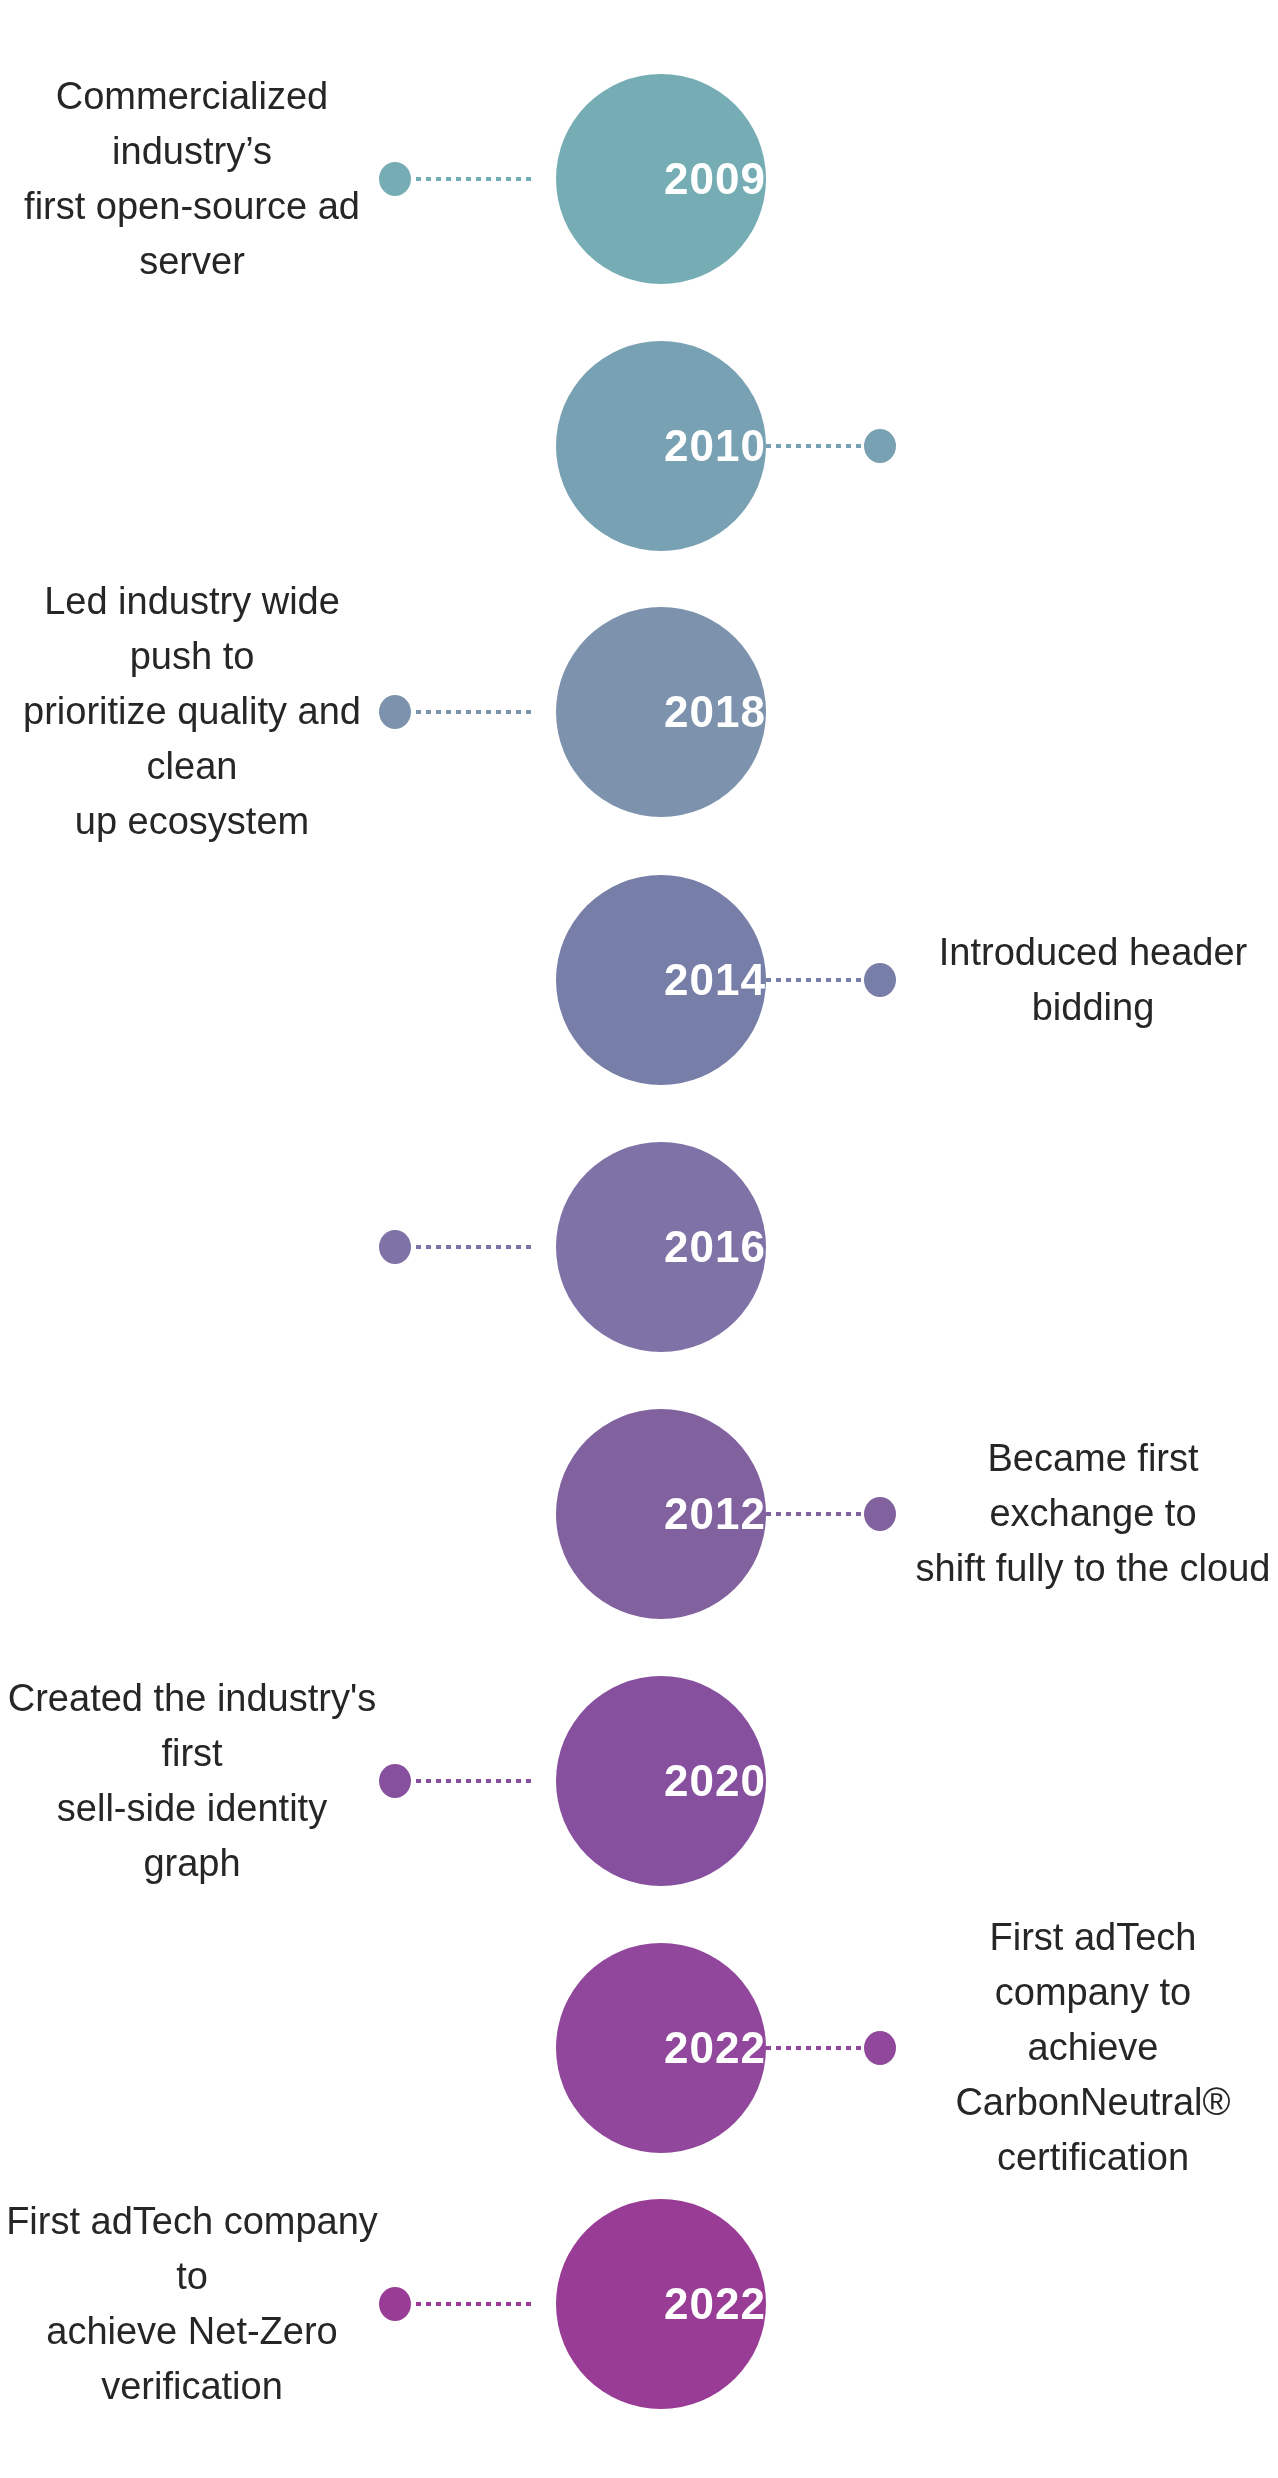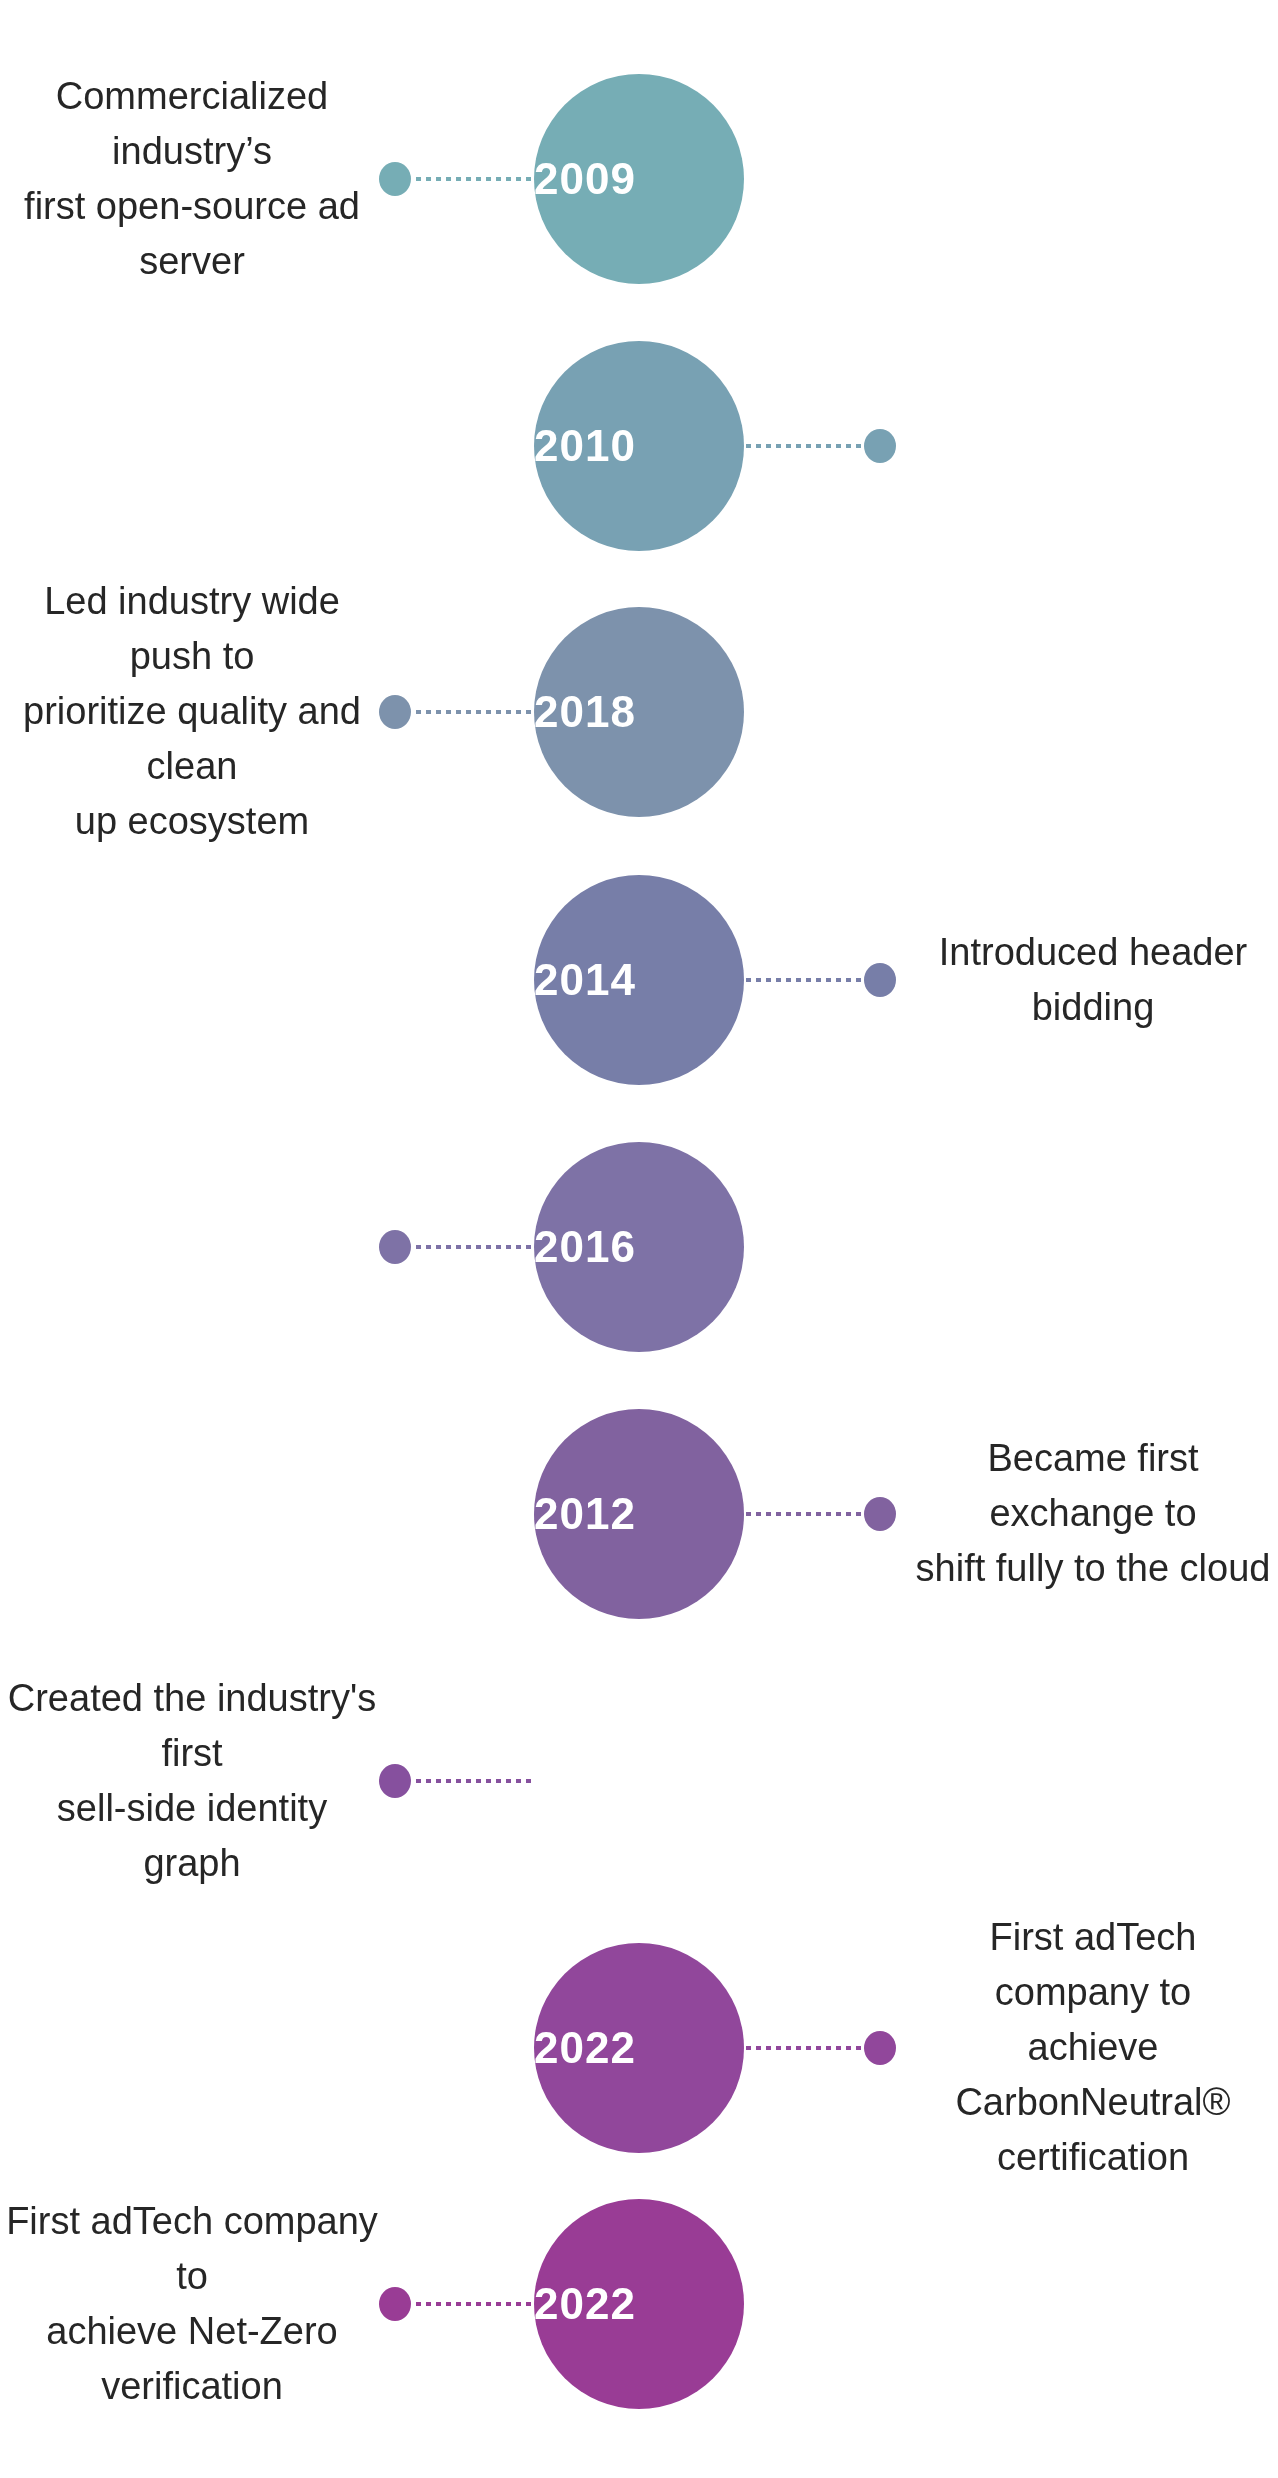--- a/index.html
+++ b/index.html
@@ -13,29 +13,29 @@
   }
   .item {
     position: absolute;
     left: 0;
     width: 100%;
     height: 266px;
     top: calc(var(--y) - 133px);
   }
   .circle {
     position: absolute;
-    left: 534px;
+    left: 556px;
     top: 28px;
     width: 210px;
     height: 210px;
     border-radius: 50%;
     background: var(--c);
     display: flex;
     align-items: center;
-    justify-content: flex-start;
+    justify-content: flex-end;
   }
   .year {
     color: #ffffff;
     font-weight: 700;
     font-size: 44px;
     letter-spacing: 1px;
   }
   .dot {
     position: absolute;
     top: 116px;
@@ -126,20 +126,23 @@
     <div class="circle">
       <span class="year">2012</span>
     </div>
   </div>
 
   <div class="item left" style="--y: 1781px; --c: #86509E;">
     <div class="label">Created the industry's first
 sell-side identity graph</div>
     <div class="dot"></div>
     <div class="line"></div>
+    <div class="circle">
+      <span class="year">2020</span>
+    </div>
   </div>
 
   <div class="item right" style="--y: 2048px; --c: #91479B;">
     <div class="label">First adTech company to
 achieve CarbonNeutral®
 certification</div>
     <div class="dot"></div>
     <div class="line"></div>
     <div class="circle">
       <span class="year">2022</span>

